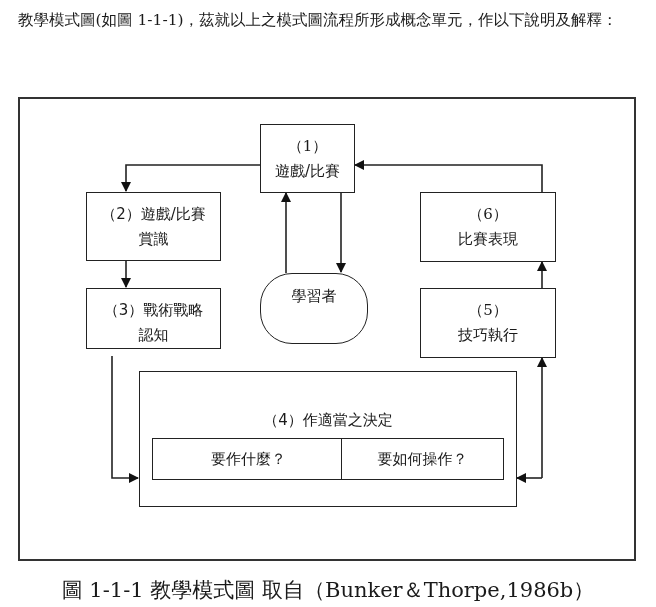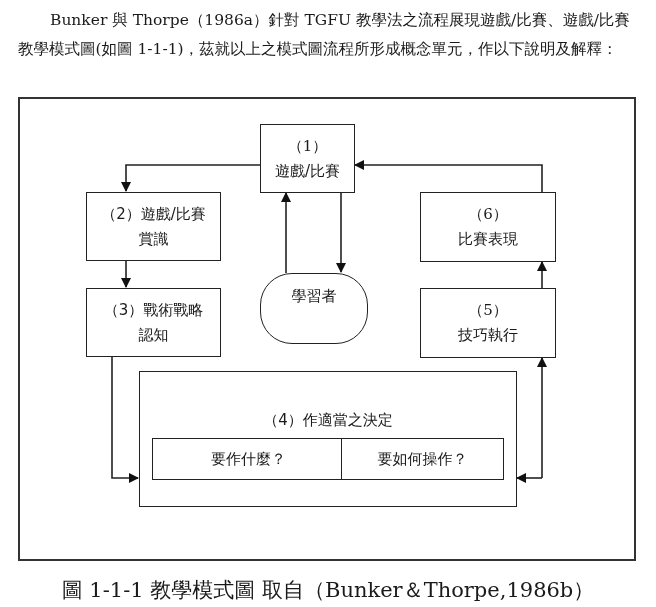--- a/index.html
+++ b/index.html
@@ -34,21 +34,20 @@
   svg.arrows { position: absolute; left: 0; top: 0; pointer-events: none; }
   .caption {
     position: absolute; left: 0; width: 656px; top: 576px; text-align: center;
     font-size: 21px;
   }
 </style>
 </head>
 <body>
 
 <div class="para">
-  <span class="line first">Bunker 與 Thorpe（1986a）針對 TGFU 教學法之流程展現遊戲/比賽、遊戲/比賽</span>
   <span class="line">教學模式圖(如圖 1-1-1)，茲就以上之模式圖流程所形成概念單元，作以下說明及解釋：</span>
 </div>
 
 <div class="frame"></div>
 
 <svg class="arrows" width="656" height="607">
   <defs>
     <marker id="ah" markerWidth="10" markerHeight="10" refX="9" refY="5" orient="auto" markerUnits="userSpaceOnUse">
       <path d="M0,0 L10,5 L0,10 z" fill="#111"></path>
     </marker>
@@ -77,21 +76,21 @@
 <div class="box" style="left:260px; top:124px; width:95px; height:69px;">
   <span class="num">（1）</span>
   <span>遊戲/比賽</span>
 </div>
 
 <div class="box" style="left:86px; top:192px; width:135px; height:69px;">
   <span>（2）遊戲/比賽</span>
   <span>賞識</span>
 </div>
 
-<div class="box" style="left:86px; top:288px; width:135px; height:69px;">
+<div class="box" style="left:86px; top:288px; width:135px; height:61px;justify-content:flex-end;">
   <span>（3）戰術戰略</span>
   <span>認知</span>
 </div>
 
 <div class="box" style="left:260px; top:273px; width:108px; height:71px; justify-content:flex-start; padding-top:10px;border-radius:32px;">
   <span>學習者</span>
 </div>
 
 <div class="box" style="left:420px; top:192px; width:136px; height:70px;">
   <span class="num">（6）</span>

